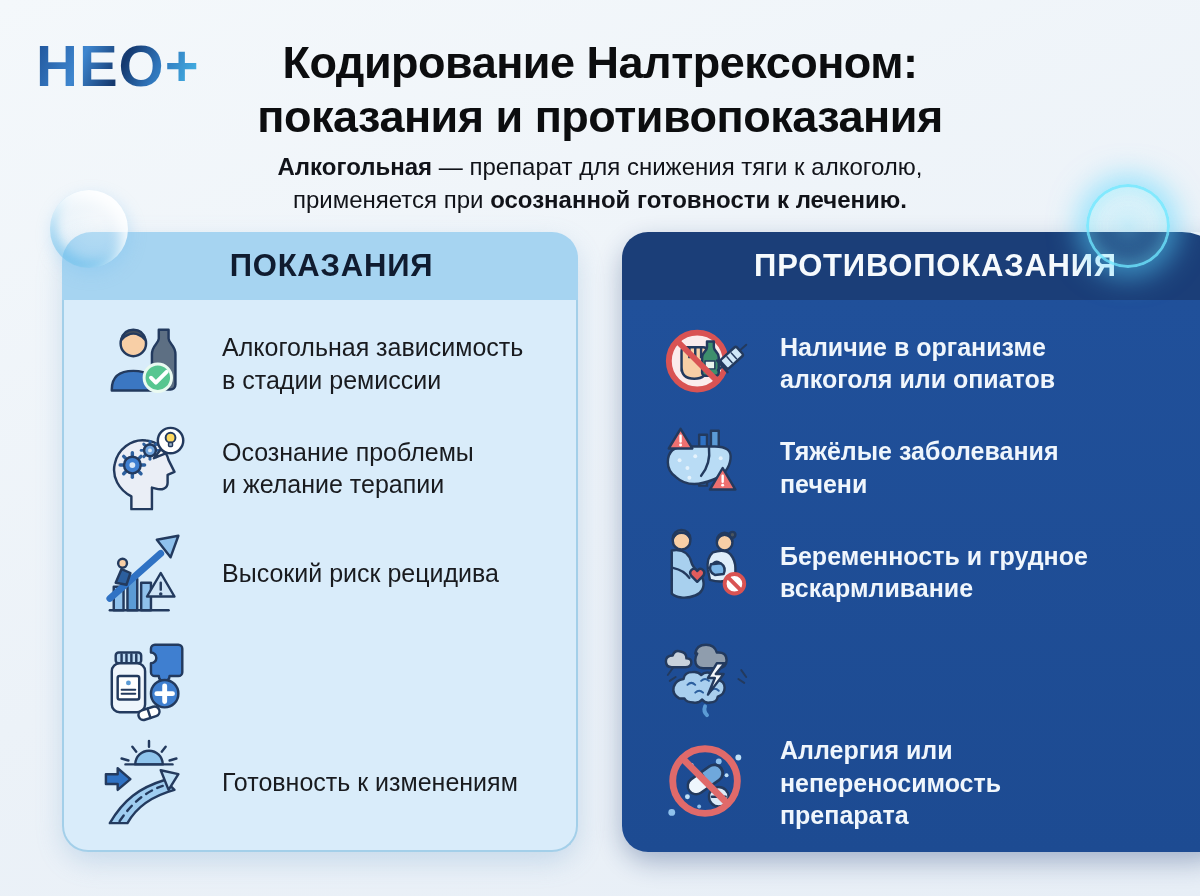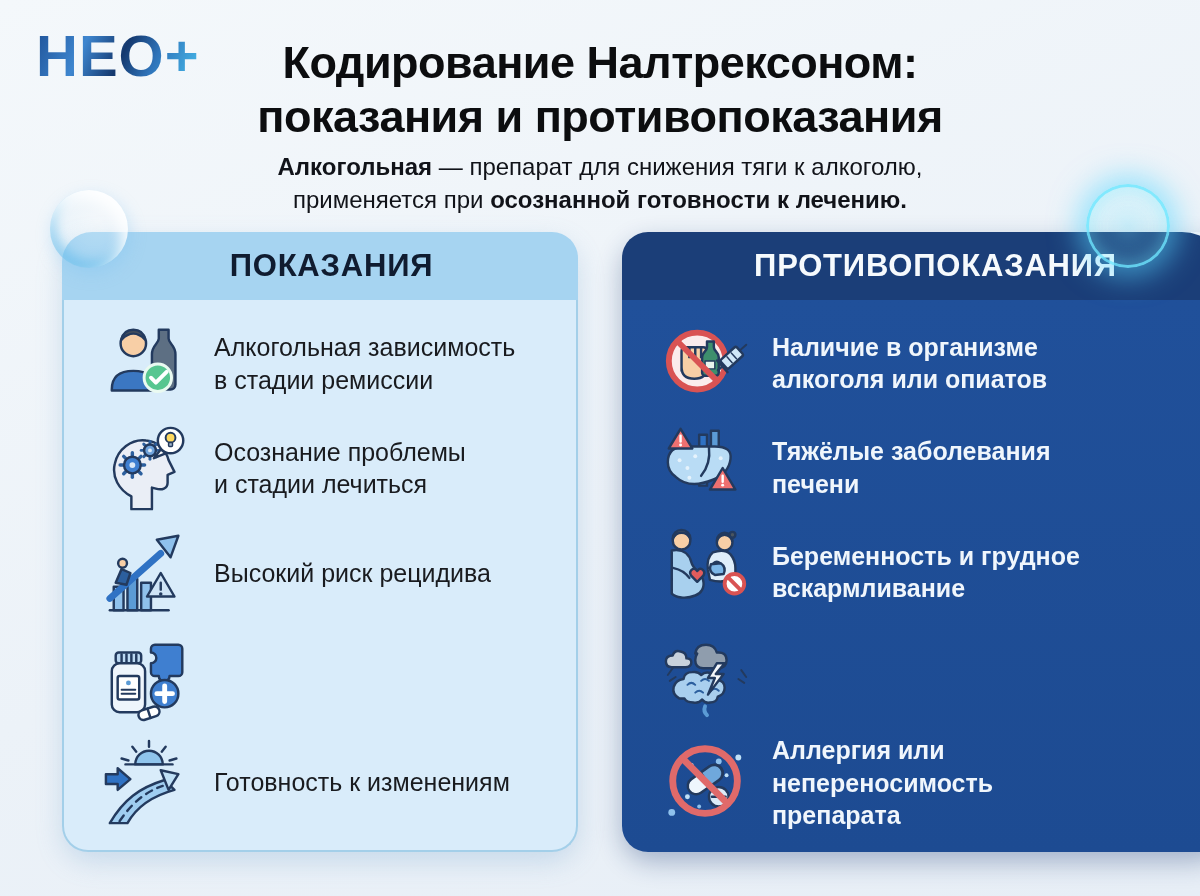--- a/index.html
+++ b/index.html
@@ -2,21 +2,21 @@
 <html><head>
 <meta charset="utf-8">
 <style>
   * { margin:0; padding:0; box-sizing:border-box; }
   body { font-family:"Liberation Sans", sans-serif; background:#dfe7ef; }
   .canvas {
     position:relative; width:1200px; height:896px; overflow:hidden;
     background:linear-gradient(160deg,#f4f8fb 0%,#ecf2f8 55%,#e7eef6 100%);
   }
   .logo {
-    position:absolute; left:36px; top:22px;
+    position:absolute; left:36px; top:32px;
     font-size:58px; font-weight:900; letter-spacing:1px;
     background:linear-gradient(115deg,#1d4f94 0%,#3e86cf 30%,#14386e 52%,#2f74ba 70%,#45b7e8 95%);
     -webkit-background-clip:text; background-clip:text; color:transparent;
   }
   .title {
     position:absolute; left:50%; transform:translateX(-50%); top:36px; width:880px;
     text-align:center; font-size:45px; line-height:1.2; font-weight:800; color:#0c0d0f;
     letter-spacing:-0.5px;
   }
   .subtitle {
@@ -33,21 +33,21 @@
   }
   .left .panel-header  { background:#a6d4f1; color:#101c30; border-radius:30px 26px 0 0; }
   .right .panel-header { background:#1b3e78; color:#f6fafd; border-radius:26px 44px 0 0; }
   .panel-body {
     height:552px; border-radius:0 0 26px 26px;
     display:flex; flex-direction:column; justify-content:space-evenly;
     padding:6px 24px 10px 38px;
   }
   .left .panel-body  { background:#d9ecfa; border:2px solid #a3cfe9; border-top:none; }
   .right .panel-body { background:linear-gradient(180deg,#20509a 0%,#1d4b92 100%); }
-  .item { display:flex; align-items:center; gap:18px; }
+  .item { display:flex; align-items:center; gap:26px; }
   .item .icon { flex:0 0 94px; width:94px; height:94px; }
   .item .icon svg { width:100%; height:100%; }
   .item-text { white-space:pre-line; font-size:25px; line-height:1.3; font-weight:500; }
   .left  .item-text { color:#191b1f; }
   .right .item-text { color:#f0f6fc;font-weight:bold; }
   .bubble-left {
     position:absolute; left:50px; top:190px; width:78px; height:78px; border-radius:50%; z-index:6;
     background:radial-gradient(circle at 62% 38%, rgba(255,255,255,0.20), rgba(190,230,250,0.12) 55%, rgba(125,200,240,0.28));
     box-shadow:inset -7px 9px 14px rgba(255,255,255,0.95), inset 5px -7px 12px rgba(95,185,235,0.55), 2px 6px 16px rgba(125,195,240,0.35);
   }
@@ -121,21 +121,21 @@
             </g>
             <circle cx="49" cy="30" r="6" fill="#6fa3dc" stroke="#233a5e" stroke-width="2.5"></circle>
             <circle cx="49" cy="30" r="2" fill="#dce9f7"></circle>
             <circle cx="70" cy="20" r="13" fill="#ffffff" stroke="#233a5e" stroke-width="2.5"></circle>
             <path d="M60 29 L53 38 L65 33 Z" fill="#ffffff" stroke="#233a5e" stroke-width="2.5"></path>
             <circle cx="70" cy="17" r="5" fill="#ffd95e" stroke="#233a5e" stroke-width="2"></circle>
             <rect x="68" y="22" width="4" height="4" rx="1" fill="#9fb3c8" stroke="#233a5e" stroke-width="1.5"></rect>
           </svg>
         </span>
         <p class="item-text">Осознание проблемы
-и стадии лечиться</p>
+и желание терапии</p>
       </div>
 
       <div class="item">
         <span class="icon">
           <svg viewBox="0 0 96 96" fill="none" stroke-linecap="round" stroke-linejoin="round">
             <g stroke="#233a5e" stroke-width="2.5">
               <rect x="12" y="62" width="10" height="24" fill="#8fc1ec"></rect>
               <rect x="26" y="54" width="10" height="32" fill="#5b9bd5"></rect>
               <rect x="40" y="58" width="10" height="28" fill="#8fc1ec"></rect>
               <line x1="8" y1="86" x2="68" y2="86"></line>

